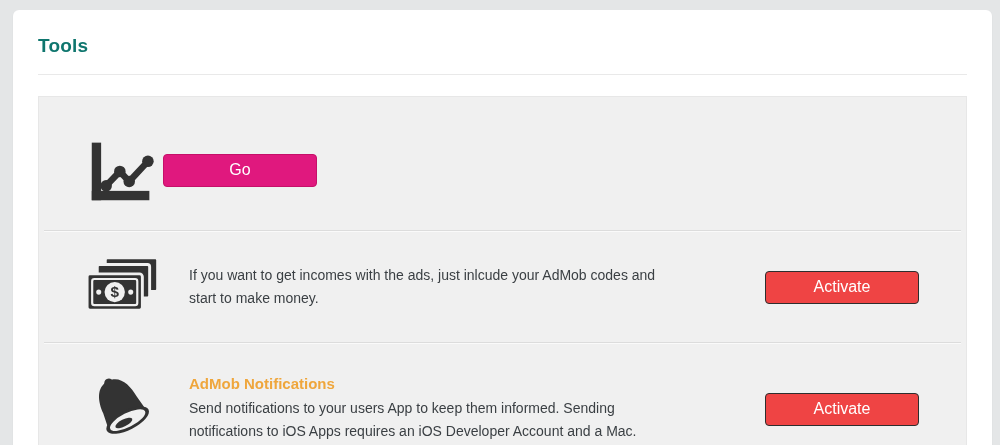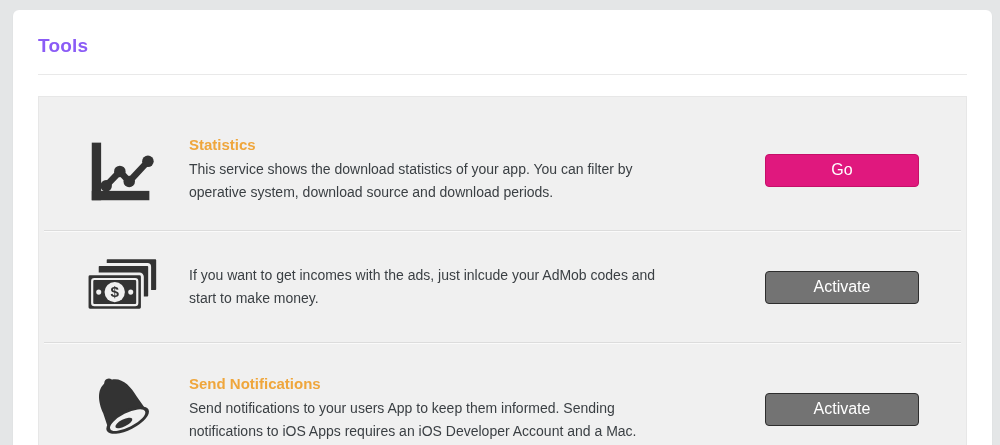--- a/index.html
+++ b/index.html
@@ -16,21 +16,21 @@
     background: #ffffff;
     border-radius: 6px 6px 0 0;
     box-shadow: 0 1px 2px rgba(0,0,0,0.06);
   }
   .card-header {
     padding: 25px 25px 0 25px;
   }
   .page-title {
     font-size: 19px;
     font-weight: bold;
-    color: #8b5cf6;
+    color: #0f766e;
     letter-spacing: 0.2px;
     padding-bottom: 17px;
     border-bottom: 1px solid #e9e9e9;
   }
   .tools-panel {
     margin: 21px 25px 0 25px;
     background: #f0f0f0;
     border: 1px solid #e7e7e7;
     border-bottom: none;
     padding-top: 13px;
@@ -81,21 +81,21 @@
     font-size: 16px;
     color: #ffffff;
     cursor: pointer;
     flex: none;
   }
   .btn-pink {
     background: #e0187e;
     border-color: #c51069;
   }
   .btn-dark {
-    background: #737373;
+    background: #ef4444;
     border-color: #2e2e2e;
   }
   svg { display: block; }
 </style>
 </head>
 <body>
 
 <div class="card">
   <div class="card-header">
     <div class="page-title">Tools</div>
@@ -107,25 +107,20 @@
       <div class="icon-box">
         <svg width="72" height="72" viewBox="0 0 100 100">
           <rect x="8" y="12" width="13" height="80" fill="#333333"></rect>
           <rect x="8" y="79" width="80" height="13" fill="#333333"></rect>
           <polyline points="28,72 47,52 60,66 86,38" fill="none" stroke="#333333" stroke-width="9" stroke-linecap="round" stroke-linejoin="round"></polyline>
           <circle cx="28" cy="72" r="8" fill="#333333"></circle>
           <circle cx="47" cy="52" r="8" fill="#333333"></circle>
           <circle cx="60" cy="66" r="8" fill="#333333"></circle>
           <circle cx="86" cy="38" r="8" fill="#333333"></circle>
         </svg>
-      </div>
-      <div class="tool-text">
-        <div class="tool-title">Statistics</div>
-        <div class="tool-description">This service shows the download statistics of your app. You can filter by
-operative system, download source and download periods.</div>
       </div>
       <button class="btn btn-pink">Go</button>
     </div>
 
     <div class="row-divider"></div>
 
     <div class="tool-row">
       <div class="icon-box">
         <svg width="80" height="62" viewBox="0 0 110 84">
           <rect x="32" y="2" width="72" height="46" rx="3" fill="#333333" stroke="#f0f0f0" stroke-width="4"></rect>
@@ -153,21 +148,21 @@
           <g transform="rotate(-27 50 50)">
             <circle cx="50" cy="13" r="6" fill="#333333"></circle>
             <path d="M50 10 C33 10 27 27 26 44 L23 64 C22 70 78 70 77 64 L74 44 C73 27 67 10 50 10 Z" fill="#333333"></path>
             <ellipse cx="50" cy="66" rx="30" ry="12.5" fill="#333333"></ellipse>
             <ellipse cx="50" cy="66" rx="25" ry="9" fill="#f0f0f0"></ellipse>
             <ellipse cx="44" cy="67" rx="12" ry="4.5" fill="#333333"></ellipse>
           </g>
         </svg>
       </div>
       <div class="tool-text">
-        <div class="tool-title">Send Notifications</div>
+        <div class="tool-title">AdMob Notifications</div>
         <div class="tool-description">Send notifications to your users App to keep them informed. Sending
 notifications to iOS Apps requires an iOS Developer Account and a Mac.</div>
       </div>
       <button class="btn btn-dark">Activate</button>
     </div>
 
   </div>
 </div>
 
 </body></html>

